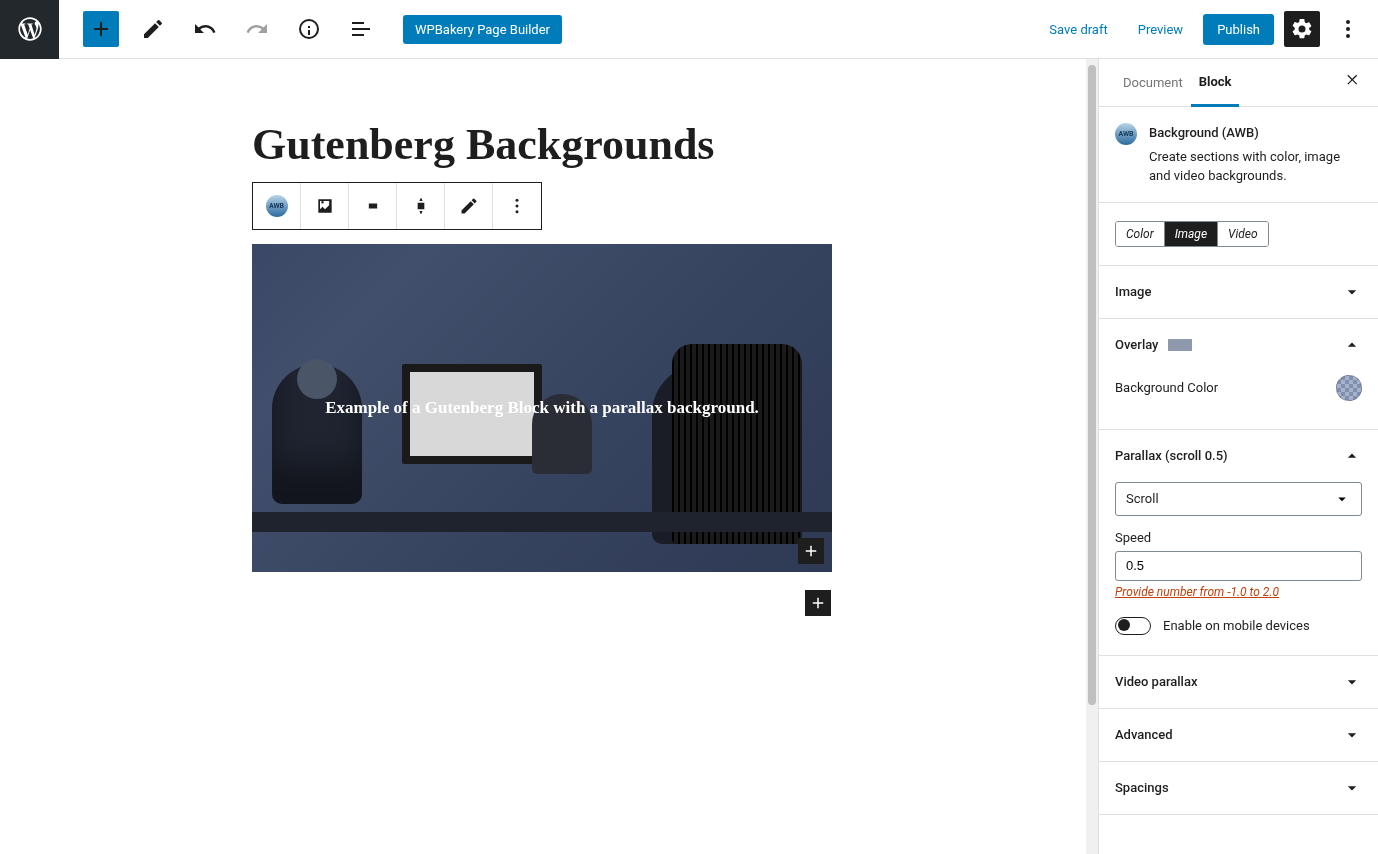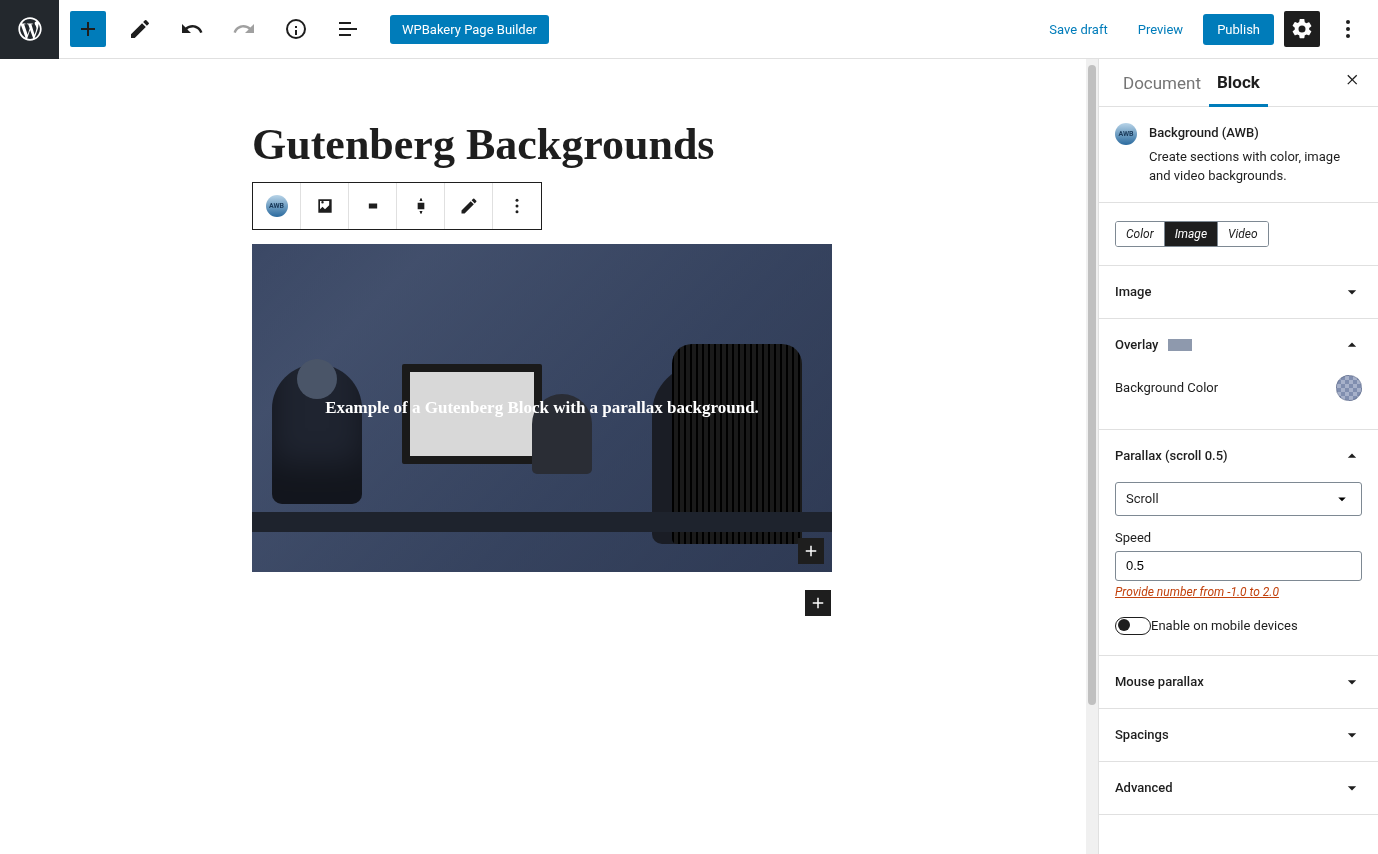--- a/index.html
+++ b/index.html
@@ -26,21 +26,21 @@
   background: #23282d;
   display: flex;
   align-items: center;
   justify-content: center;
   flex-shrink: 0;
 }
 .wp-logo svg { width: 28px; height: 28px; fill: #fff; }
 .topbar-left {
   display: flex;
   align-items: center;
-  padding-left: 11px;
+  padding-left: 24px;
   gap: 16px;
 }
 .icon-btn {
   width: 36px;
   height: 36px;
   display: flex;
   align-items: center;
   justify-content: center;
   border-radius: 2px;
   cursor: pointer;
@@ -257,21 +257,21 @@
   align-items: center;
   border-bottom: 1px solid #e0e0e0;
   padding: 0 16px;
   height: 48px;
 }
 .sidebar-tab {
   padding: 0 8px;
   height: 48px;
   display: flex;
   align-items: center;
-  font-size: 17px;
+  font-size: 13px;
   color: #757575;
   cursor: pointer;
 }
 .sidebar-tab.active {
   color: #1e1e1e;
   font-weight: 700;
   border-bottom: 3px solid #007cba;
   margin-bottom: -1px;
   padding-bottom: 0;
 }
@@ -379,21 +379,21 @@
 .help-text {
   font-size: 12px;
   font-style: italic;
   color: #c2410c;
   margin-top: 4px;
   text-decoration: underline;
 }
 .toggle-row {
   display: flex;
   align-items: center;
-  gap: 0;
+  gap: 12px;
   margin-top: 18px;
   margin-bottom: 4px;
 }
 .toggle {
   width: 36px; height: 18px;
   border: 1.5px solid #1e1e1e;
   border-radius: 10px;
   position: relative;
   cursor: pointer;
 }
@@ -612,42 +612,42 @@
           <div class="toggle">
             <div class="toggle-knob"></div>
           </div>
           <span>Enable on mobile devices</span>
         </div>
       </div>
     </div>
 
     <div class="panel">
       <div class="panel-header">
-        <span>Mouse parallax</span>
+        <span>Video parallax</span>
+        <span class="spacer"></span>
+        <svg viewBox="0 0 24 24">
+            <path d="M7 10l5 5 5-5z"></path>
+          </svg>
+      </div>
+    </div>
+
+    <div class="panel">
+      <div class="panel-header">
+        <span>Advanced</span>
         <span class="spacer"></span>
         <svg viewBox="0 0 24 24">
             <path d="M7 10l5 5 5-5z"></path>
           </svg>
       </div>
     </div>
 
     <div class="panel">
       <div class="panel-header">
         <span>Spacings</span>
         <span class="spacer"></span>
         <svg viewBox="0 0 24 24">
             <path d="M7 10l5 5 5-5z"></path>
           </svg>
       </div>
     </div>
 
-    <div class="panel">
-      <div class="panel-header">
-        <span>Advanced</span>
-        <span class="spacer"></span>
-        <svg viewBox="0 0 24 24">
-            <path d="M7 10l5 5 5-5z"></path>
-          </svg>
-      </div>
-    </div>
-
   </div>
 </div>
 
 </body></html>

